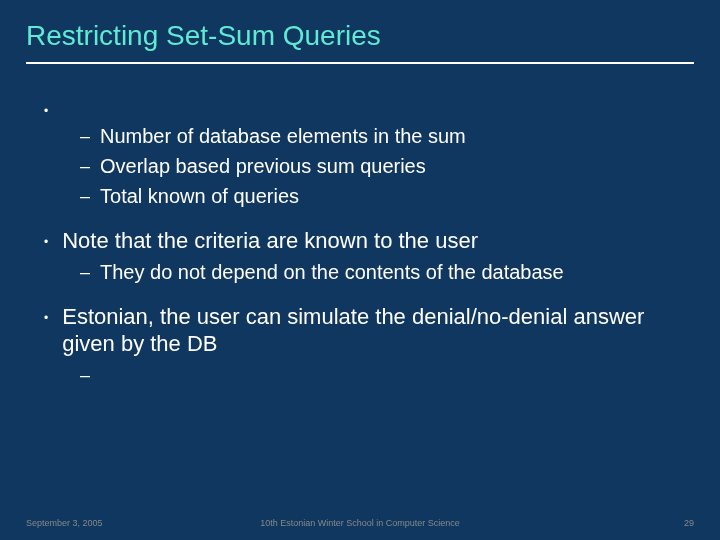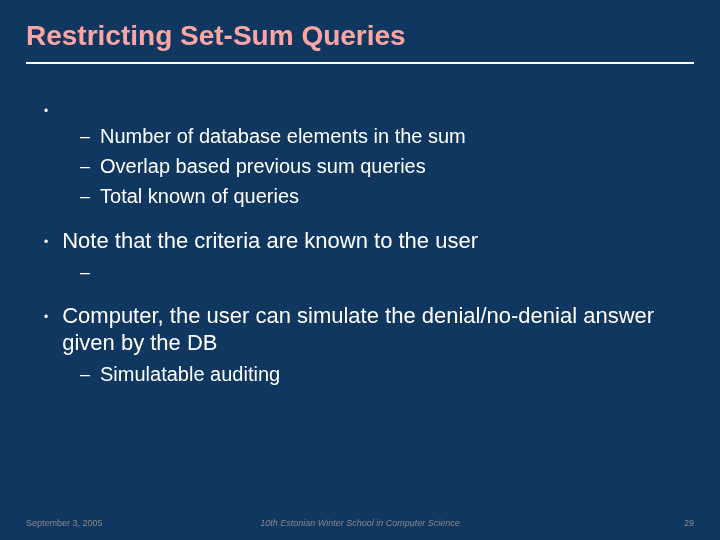--- a/index.html
+++ b/index.html
@@ -16,22 +16,22 @@
     width: 720px;
     height: 540px;
     position: relative;
     box-sizing: border-box;
   }
   .title-area {
     padding: 20px 26px 8px 26px;
   }
   .title {
     font-size: 28px;
-    font-weight: bold;
-    color: #fca5a5;
+    font-weight: normal;
+    color: #5eead4;
     margin: 0;
   }
   .underline {
     margin-top: 10px;
     height: 2px;
     background: #fff;
     width: 100%;
   }
   .body-area {
     padding: 6px 30px 0 44px;
@@ -74,21 +74,20 @@
   .footer-left {
     position: absolute;
     left: 26px;
     bottom: 0;
   }
   .footer-center {
     position: absolute;
     width: 100%;
     text-align: center;
     bottom: 0;
-    font-style: italic;
   }
   .footer-right {
     position: absolute;
     right: 26px;
     bottom: 0;
   }
 </style>
 </head>
 <body>
 
@@ -116,29 +115,29 @@
       <span class="dash">–</span>
       <span>Total known of queries</span>
     </div>
 
     <div class="bullet-l1">
       <span class="dot">•</span>
       <span>Note that the criteria are known to the user</span>
     </div>
     <div class="bullet-l2">
       <span class="dash">–</span>
+      <span>They do not depend on the contents of the database</span>
     </div>
 
     <div class="bullet-l1">
       <span class="dot">•</span>
-      <span>Computer, the user can simulate the denial/no-denial answer given by the DB</span>
+      <span>Estonian, the user can simulate the denial/no-denial answer given by the DB</span>
     </div>
     <div class="bullet-l2">
       <span class="dash">–</span>
-      <span>Simulatable auditing</span>
     </div>
 
   </div>
 
   <div class="footer">
     <div class="footer-left">September 3, 2005</div>
     <div class="footer-center">10th Estonian Winter School in Computer Science</div>
     <div class="footer-right">29</div>
   </div>
 

